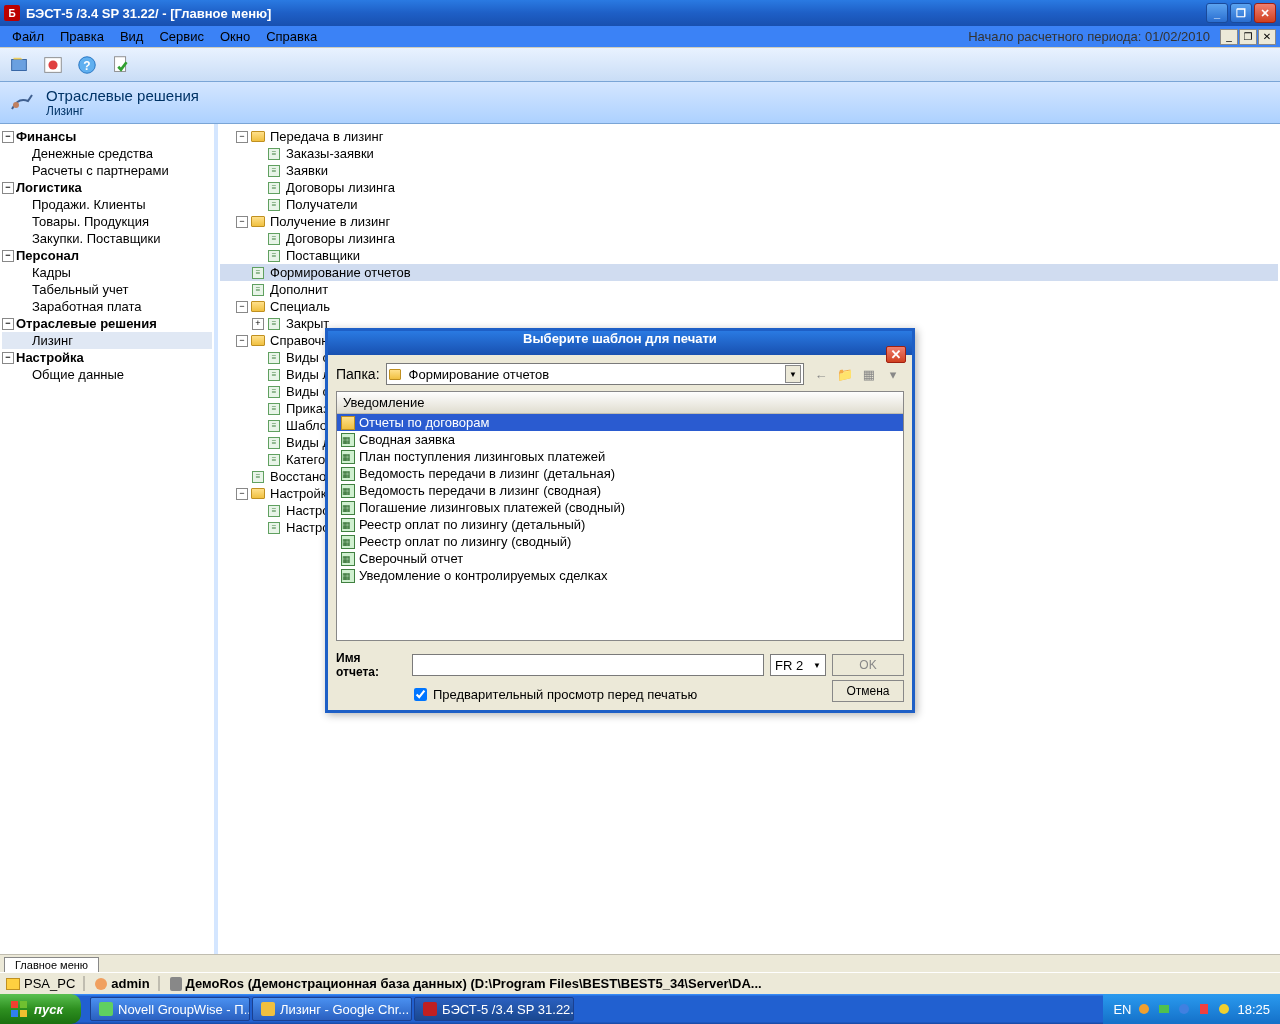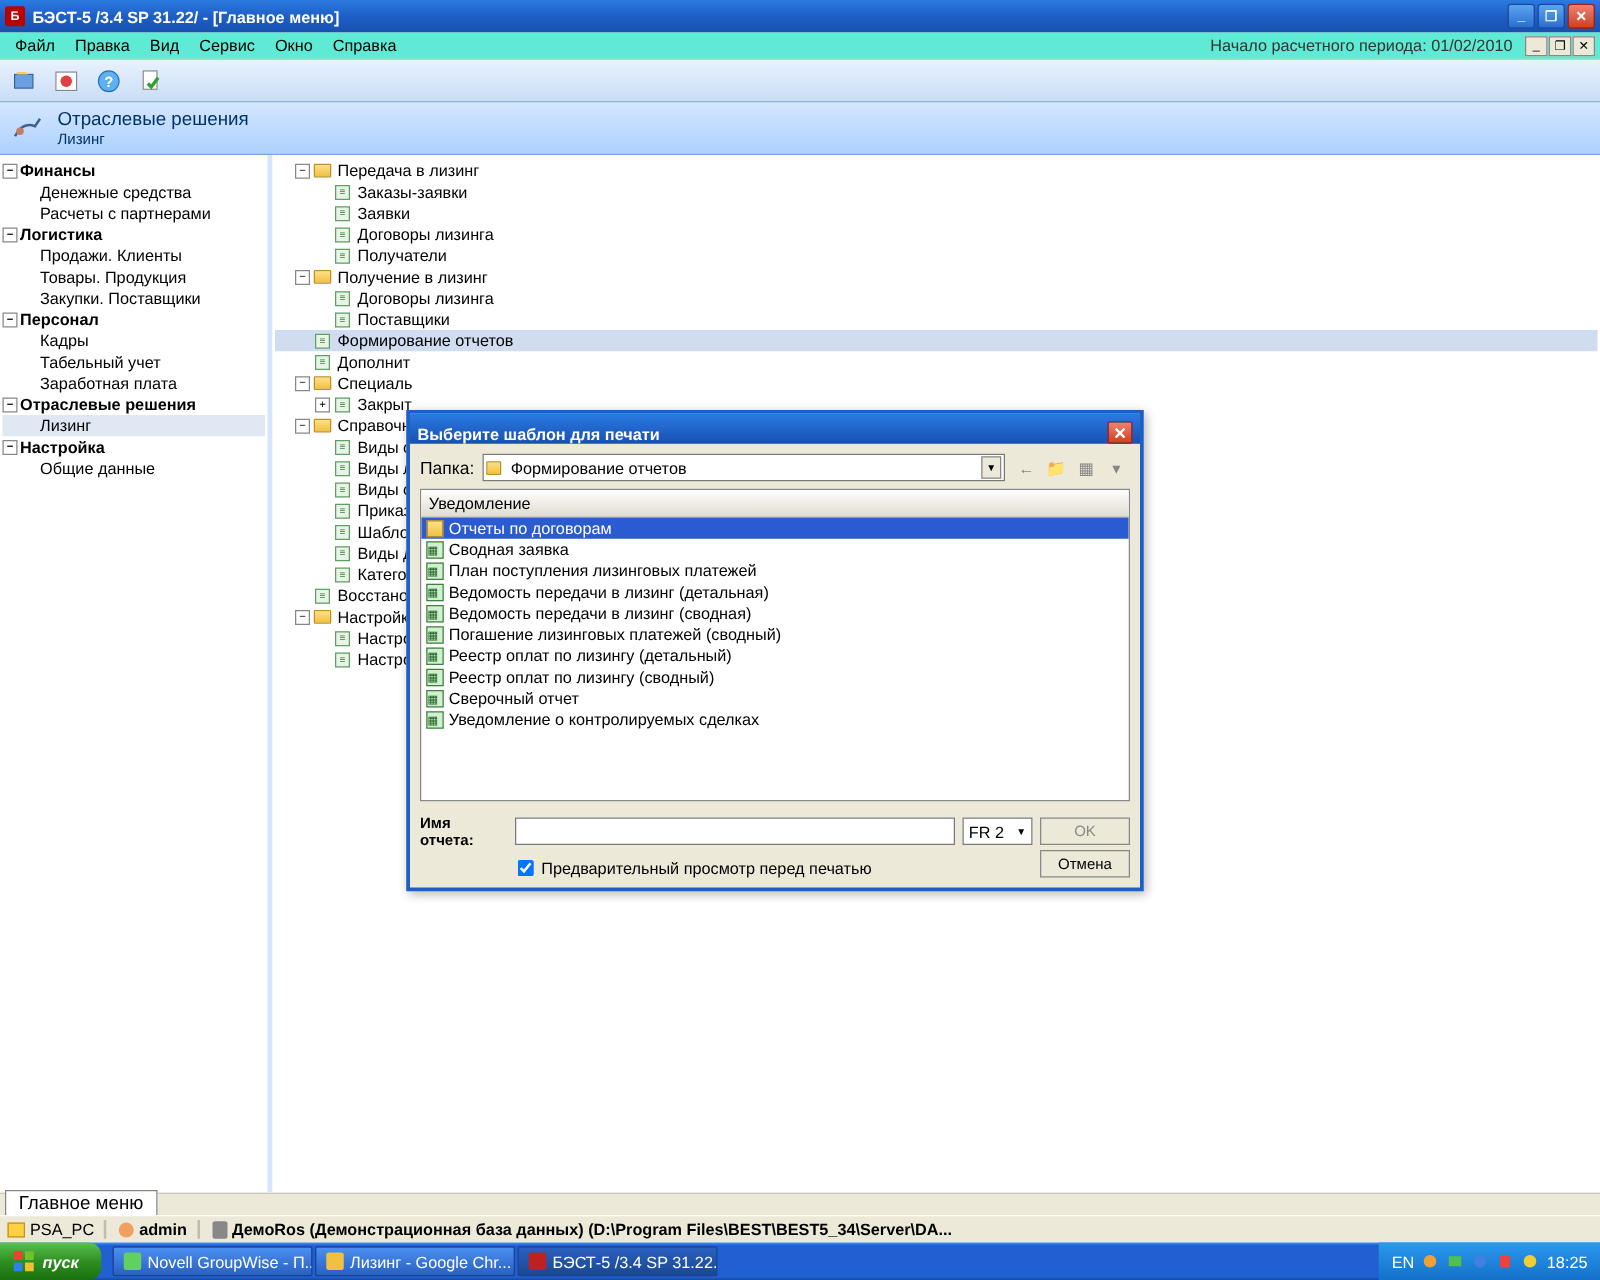--- a/index.html
+++ b/index.html
@@ -7,21 +7,21 @@
 
 
 .titlebar { height: 26px; background: linear-gradient(to bottom, #2a7ae2 0%, #1e5fc6 50%, #1850b0 100%); color: #fff; display: flex; align-items: center; padding: 0 4px; }
 .titlebar .app-icon { width: 16px; height: 16px; background: #b00; border-radius: 2px; margin-right: 6px; display:flex;align-items:center;justify-content:center;font-size:10px;font-weight:bold;}
 .titlebar .title-text { font-weight: bold; font-size: 13px; flex: 1; }
 .win-btns { display: flex; gap: 2px; }
 .win-btn { width: 22px; height: 20px; background: linear-gradient(to bottom,#5ca4f0,#2a6ed0); border:1px solid #1a4a9a; border-radius:3px; display:flex;align-items:center;justify-content:center;color:#fff;font-weight:bold;font-size:11px; }
 .win-btn.close { background: linear-gradient(to bottom,#f08070,#d04020); border-color:#a02010;}
 
 
-.menubar { height: 22px; background: #5eead4; display: flex; align-items: center; padding: 0 4px; border-bottom:1px solid #d0cdbc;}
+.menubar { height: 22px; background: #3b82f6; display: flex; align-items: center; padding: 0 4px; border-bottom:1px solid #d0cdbc;}
 .menubar .menu-item { padding: 2px 8px; cursor: default; }
 .menubar .right-text { margin-left: auto; padding-right: 4px; color:#333; }
 .menubar .inner-btns { display:flex; gap:1px; margin-left:6px;}
 .inner-win-btn{width:18px;height:16px;border:1px solid #888;background:#ece9d8;display:flex;align-items:center;justify-content:center;font-size:10px;}
 
 
 .toolbar { height: 34px; background: linear-gradient(to bottom,#e9f2ff,#c9ddf6); border-bottom:1px solid #7aa5d6; display:flex; align-items:center; padding:0 4px; gap:4px;}
 .tool-btn { width:30px; height:28px; display:flex; align-items:center; justify-content:center; border:1px solid transparent;}
 .tool-btn svg{width:22px;height:22px;}
 
@@ -44,21 +44,21 @@
 .expander{width:12px;height:12px;border:1px solid #888;display:inline-flex;align-items:center;justify-content:center;font-size:9px;line-height:1;margin-right:2px;background:#fff;}
 .tree-icon{width:16px;height:12px;margin-right:4px;display:inline-flex;align-items:center;justify-content:center;}
 .folder-icon{background:linear-gradient(to bottom,#ffe08a,#f0c040);border:1px solid #c09020;border-radius:1px;width:14px;height:11px;}
 .doc-icon{width:12px;height:12px;background:#e8f4e8;border:1px solid #60a060;display:flex;align-items:center;justify-content:center;}
 .doc-icon::after{content:"≡";font-size:8px;color:#408040;}
 .indent-1{padding-left:16px;}
 .indent-2{padding-left:32px;}
 
 
 .dialog { position:absolute; left:325px; top:328px; width:590px; background:#ece9d8; border:3px solid #1e5fc6; box-shadow:2px 2px 8px rgba(0,0,0,0.3);}
-.dialog-title { height:24px; background: linear-gradient(to bottom,#2a7ae2,#1850b0); color:#fff; font-weight:bold; display:flex; align-items:flex-end; padding:0 6px; font-size:13px;}
+.dialog-title { height:24px; background: linear-gradient(to bottom,#2a7ae2,#1850b0); color:#fff; font-weight:bold; display:flex; align-items:center; padding:0 6px; font-size:13px;flex-direction:column;}
 .dialog-close{margin-left:auto;width:20px;height:18px;background:linear-gradient(to bottom,#f08070,#d04020);border:1px solid #a02010;border-radius:2px;display:flex;align-items:center;justify-content:center;color:#fff;font-weight:bold;}
 .dialog-body{padding:8px;}
 .dialog-row{display:flex;align-items:center;gap:6px;margin-bottom:6px;}
 .dialog-row label{font-size:14px;}
 .combo{flex:1;height:22px;border:1px solid #7a7a7a;background:#fff;display:flex;align-items:center;padding:0 2px;}
 .combo .folder-icon{margin-right:4px;}
 .combo-arrow{width:16px;height:18px;background:#ece9d8;border:1px solid #888;margin-left:auto;display:flex;align-items:center;justify-content:center;font-size:8px;}
 .nav-btns{display:flex;gap:2px;}
 .nav-btn{width:22px;height:20px;display:flex;align-items:center;justify-content:center;color:#888;font-size:13px;}
 
@@ -76,21 +76,21 @@
 .text-input{flex:1;height:22px;border:1px solid #7a7a7a;background:#fff;}
 .small-combo{width:56px;height:22px;border:1px solid #7a7a7a;background:#fff;display:flex;align-items:center;padding:0 4px;font-size:12px;}
 .dlg-btn{width:72px;height:22px;border:1px solid #888;background:#ece9d8;font-size:12px;}
 .dlg-btn:disabled{color:#888;}
 .checkbox-row{display:flex;align-items:center;gap:6px;margin-top:8px;padding-left:78px;font-size:12px;}
 .checkbox-row input{margin:0;}
 .btn-col{display:flex;flex-direction:column;gap:6px;}
 
 
 .bottom-tab{height:18px;background:#ece9d8;border-top:1px solid #c0bdb0;display:flex;align-items:flex-end;padding-left:4px;}
-.tab{border:1px solid #888;border-bottom:none;padding:1px 10px;background:#fff;font-size:15px;}
+.tab{border:1px solid #888;border-bottom:none;padding:1px 10px;background:#fff;font-size:11px;}
 
 
 .statusbar{height:22px;background:#ece9d8;border-top:1px solid #fff;display:flex;align-items:center;padding:0 4px;gap:8px;font-size:12px;}
 .status-seg{display:flex;align-items:center;gap:4px;border-right:2px inset #c0bdb0;padding:0 8px 0 2px;}
 .pc-icon{width:14px;height:12px;background:#ffd040;border:1px solid #c09020;}
 .user-icon{width:12px;height:12px;background:#f0a060;border-radius:50%;}
 .db-icon{width:12px;height:14px;background:#888;border-radius:2px;}
 
 
 .taskbar{height:30px;background:linear-gradient(to bottom,#3d95ff 0%,#2160d0 8%,#2160d0 92%,#1848a0 100%);display:flex;align-items:center;}

